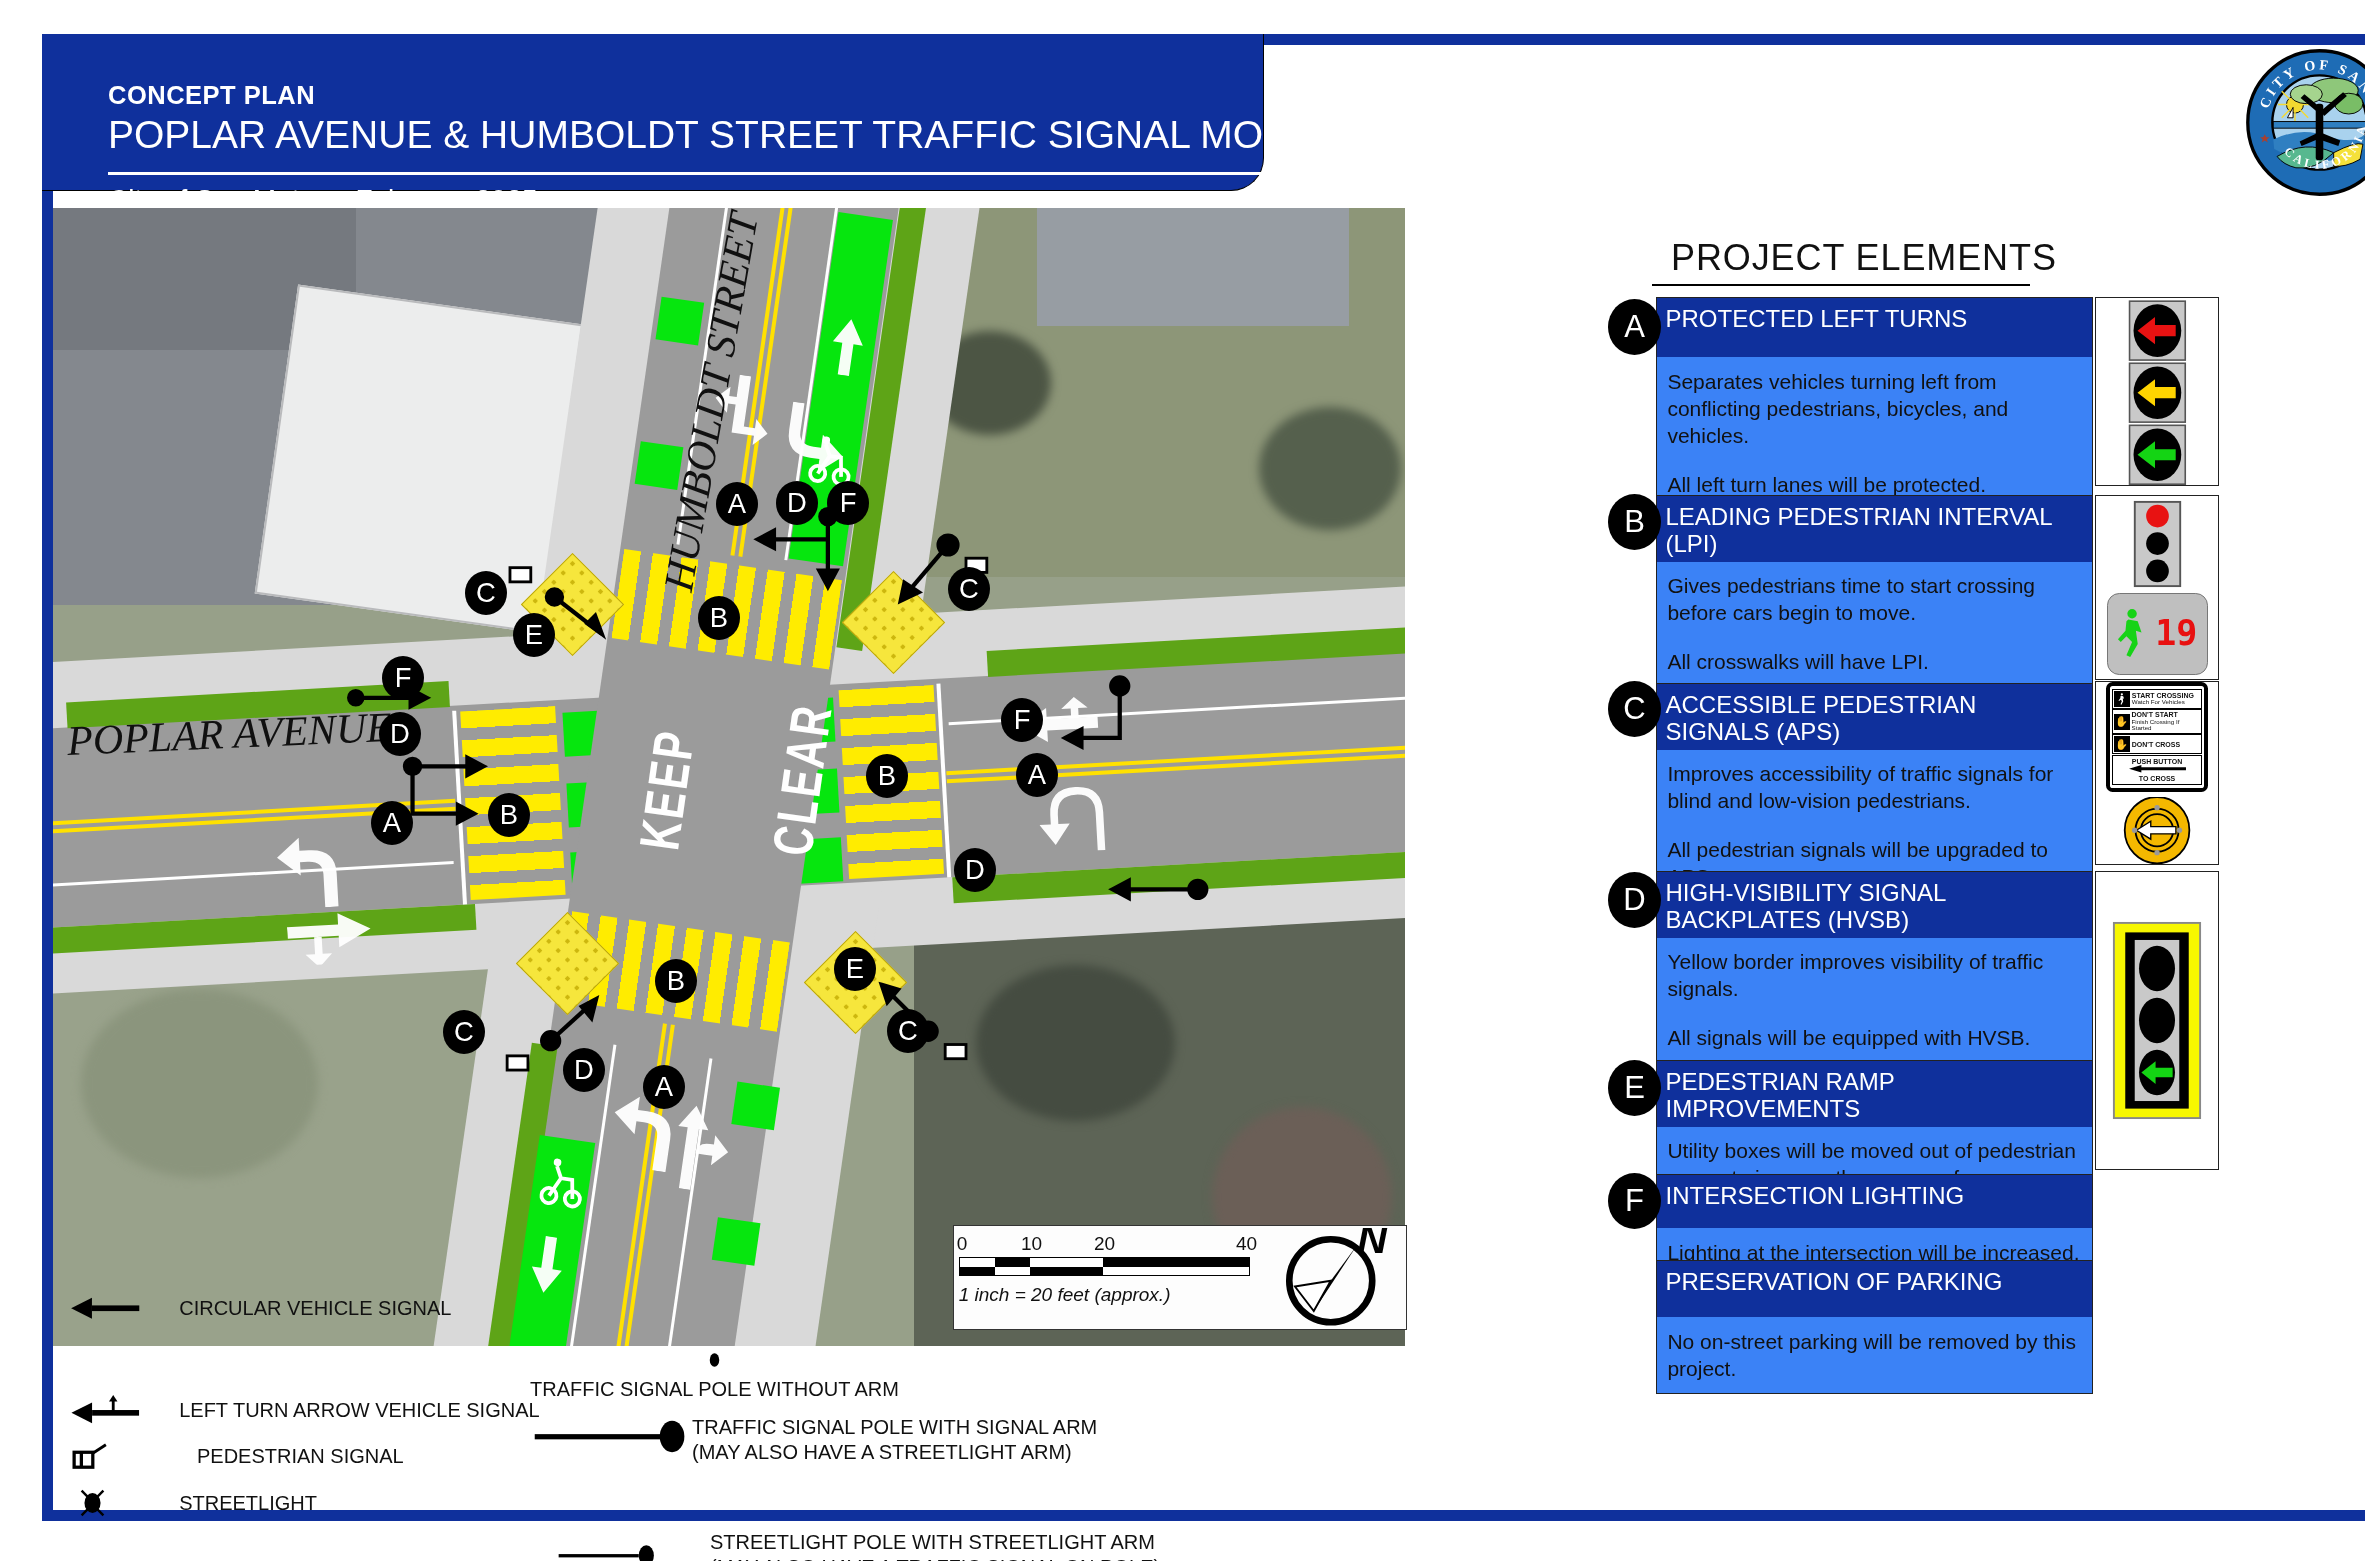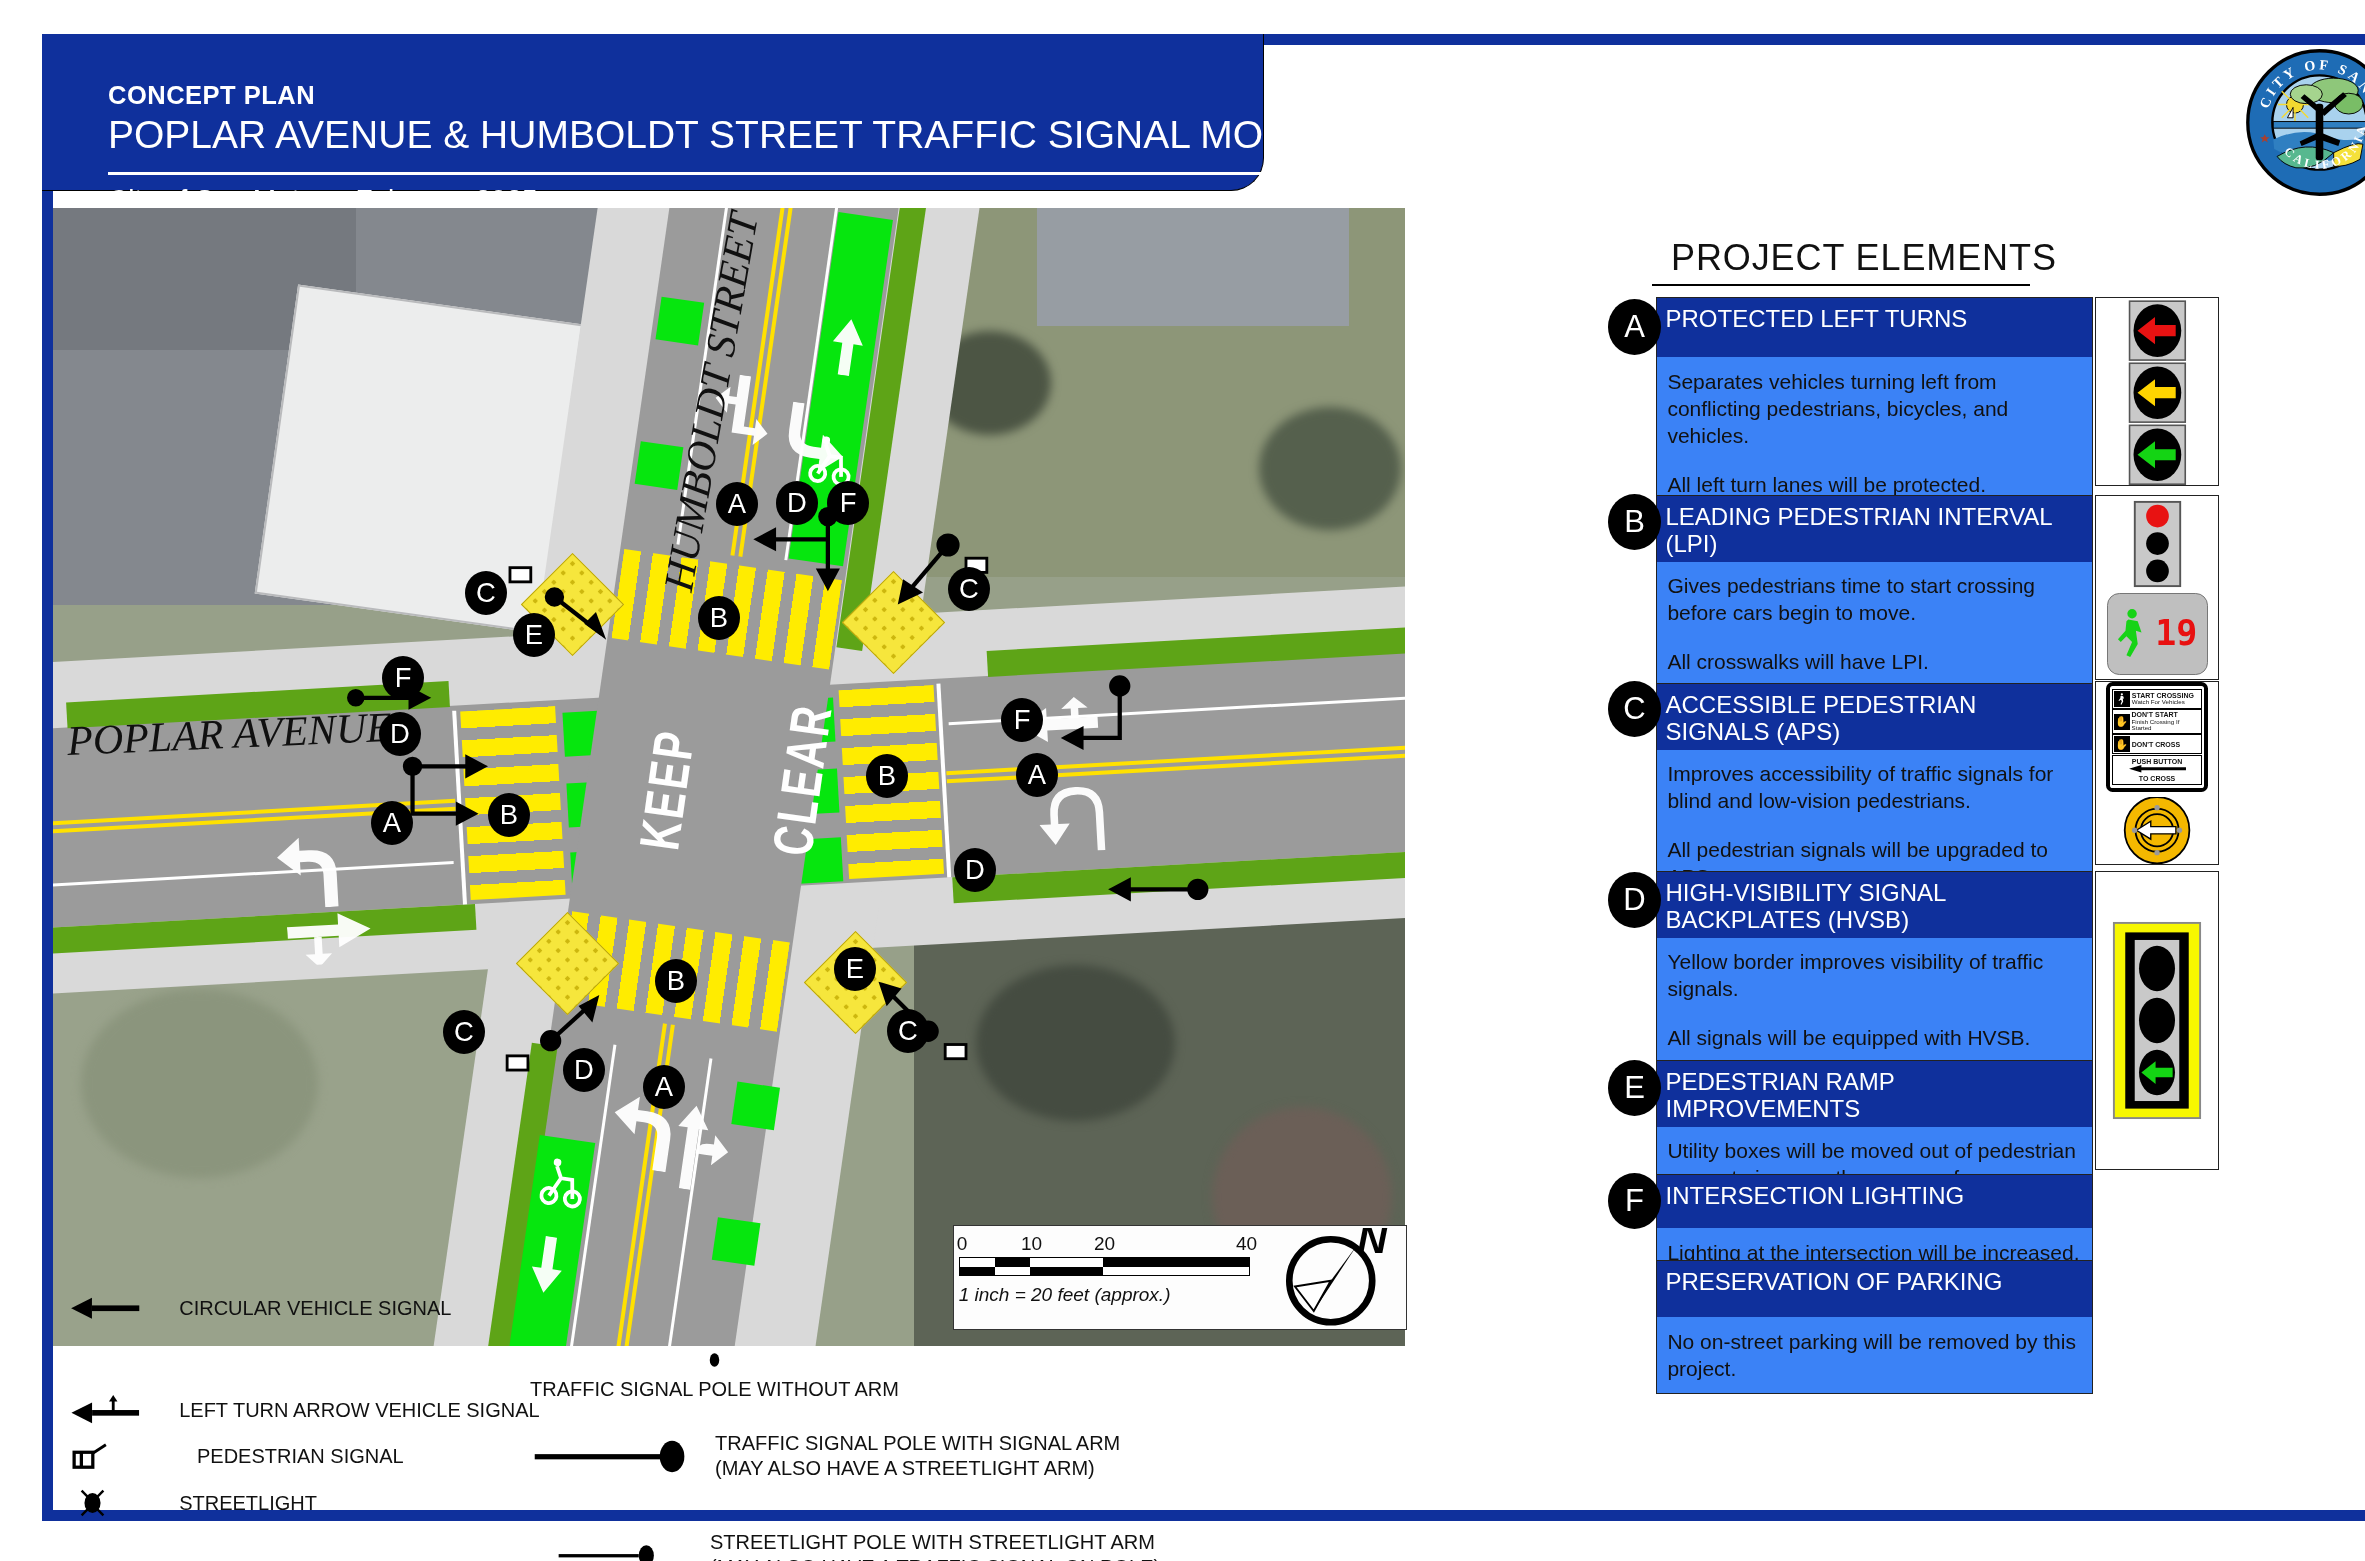--- a/index.html
+++ b/index.html
@@ -494,21 +494,21 @@
 
   <div class="abs" style="display: flex; align-items: center; gap: 5px; left: 530px; top: 1135px; flex-direction: column;">
     <span class="licon" style="width:161px;display:flex;justify-content:center">
           <svg width="19" height="24" viewBox="0 0 40 50">
             <ellipse cx="20" cy="25" rx="10" ry="14" fill="#000"></ellipse>
           </svg>
         </span>
     <span class="leg-label leg-2line">TRAFFIC SIGNAL POLE WITHOUT ARM</span>
   </div>
 
-  <div class="abs" style="display: flex; align-items: center; gap: 24px; left: 530px; top: 1202px; margin-top: 16px;">
+  <div class="abs" style="display: flex; align-items: flex-start; gap: 1px; left: 530px; top: 1202px;">
     <span class="licon" style="width:161px;display:flex;justify-content:center">
           <svg width="161" height="43" viewBox="0 0 340 90">
             <rect x="10" y="40" width="270" height="11" fill="#000"></rect>
             <ellipse cx="300" cy="45" rx="26" ry="33" fill="#000"></ellipse>
           </svg>
         </span>
     <span class="leg-label leg-2line">TRAFFIC SIGNAL POLE WITH SIGNAL ARM<div>(MAY ALSO HAVE A STREETLIGHT ARM)</div></span>
   </div>
 
   <div class="abs" style="display: flex; align-items: center; gap: 19px; left: 530px; top: 1277px; margin-top: 40px;">

